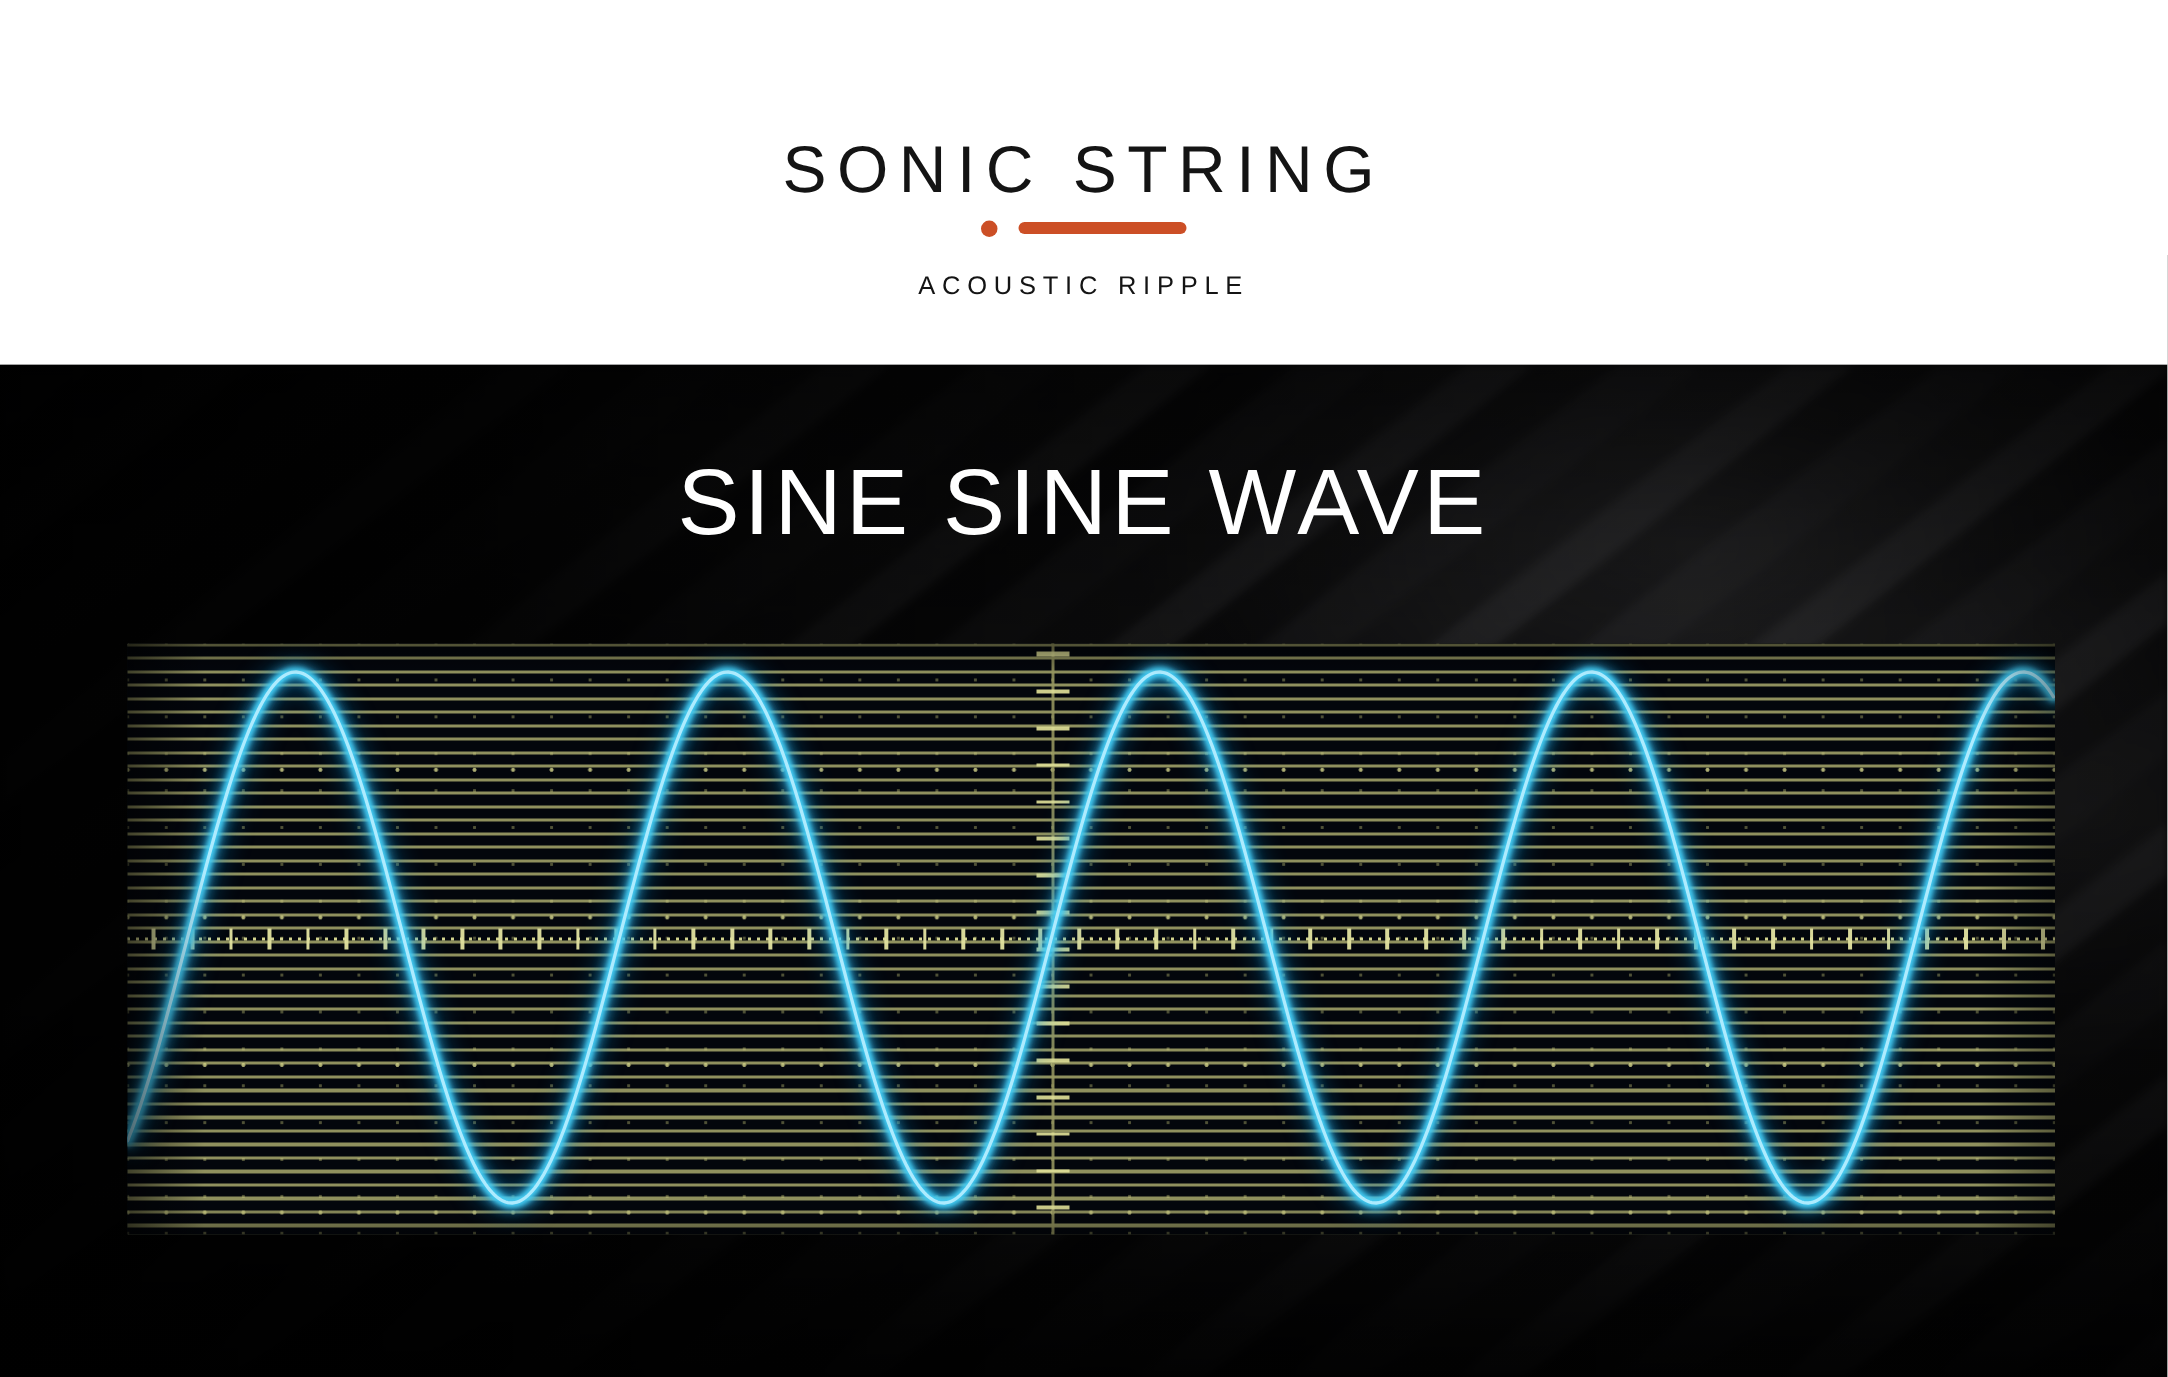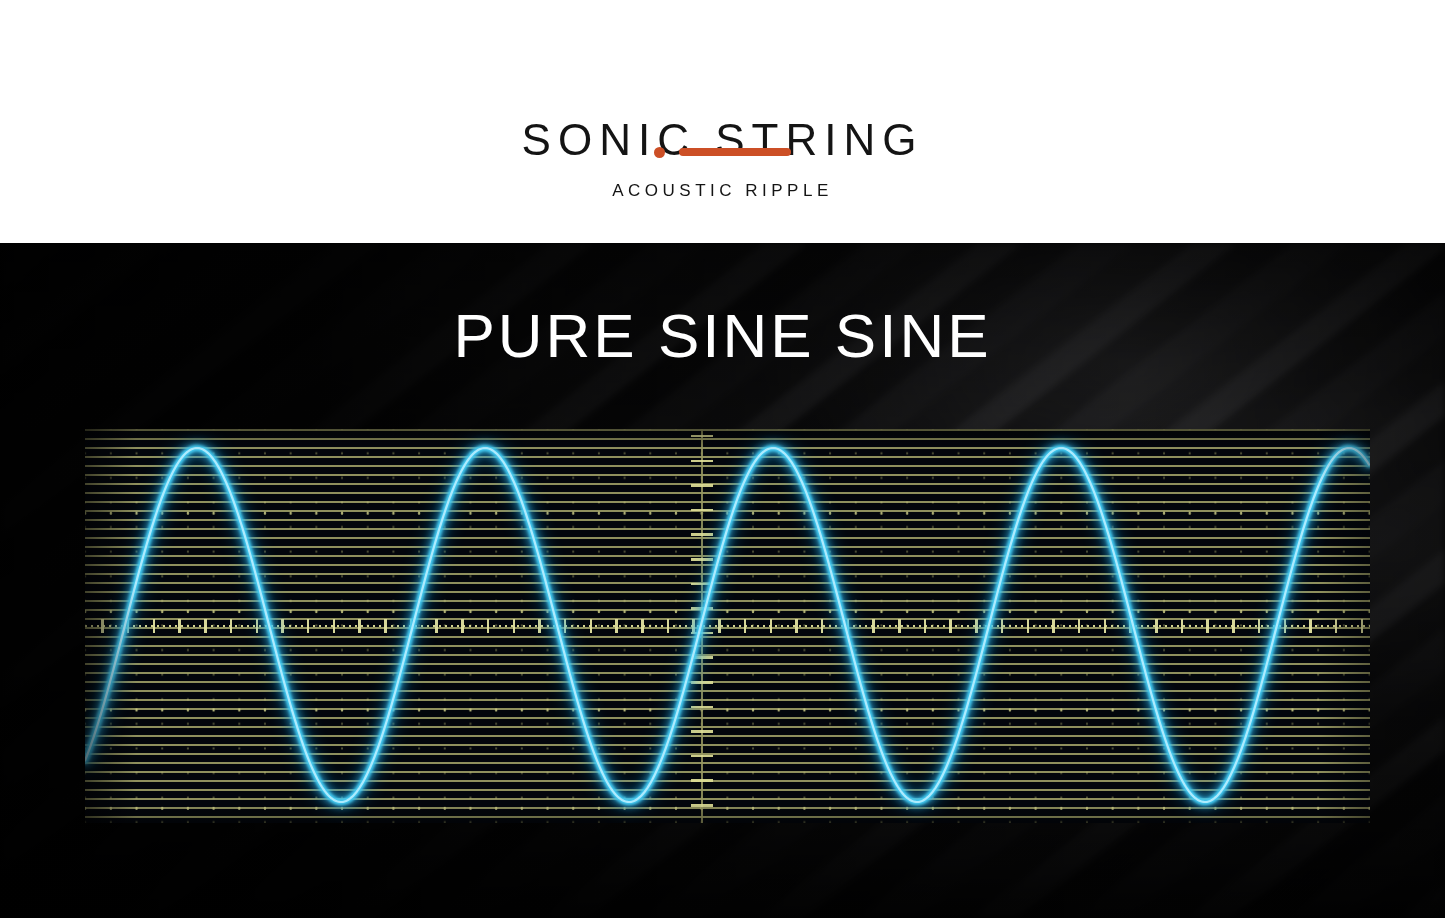--- a/index.html
+++ b/index.html
@@ -36,21 +36,20 @@
     top: 88px;
     width: 1445px;
     text-align: center;
     font-family: "Liberation Sans", sans-serif;
     font-size: 44px;
     font-weight: 400;
     letter-spacing: 7px;
     color: #141414;
     line-height: 52px;
     white-space: nowrap;
-    margin-top: 26px;
   }
 
   #brand-divider {
     position: absolute;
     left: 0;
     top: 143px;
     width: 1445px;
     height: 18px;
     display: flex;
     align-items: center;
@@ -271,21 +270,21 @@
     </div>
 
     <div id="brand-subtitle">ACOUSTIC RIPPLE</div>
   </div>
 
   <div id="hero">
 
     <div id="hero-photo"></div>
     <div id="hero-vignette"></div>
 
-    <div id="hero-heading">PURE SINE SINE</div>
+    <div id="hero-heading">SINE SINE WAVE</div>
 
     <div id="scope">
 
       <div id="scope-grid-dots"></div>
       <div id="scope-grid-major-dots"></div>
       <div id="scope-grid-vlines"></div>
       <div id="scope-axis-h"></div>
       <div id="scope-axis-h-ticks"></div>
       <div id="scope-axis-v"></div>
       <div id="scope-axis-v-ticks"></div>

